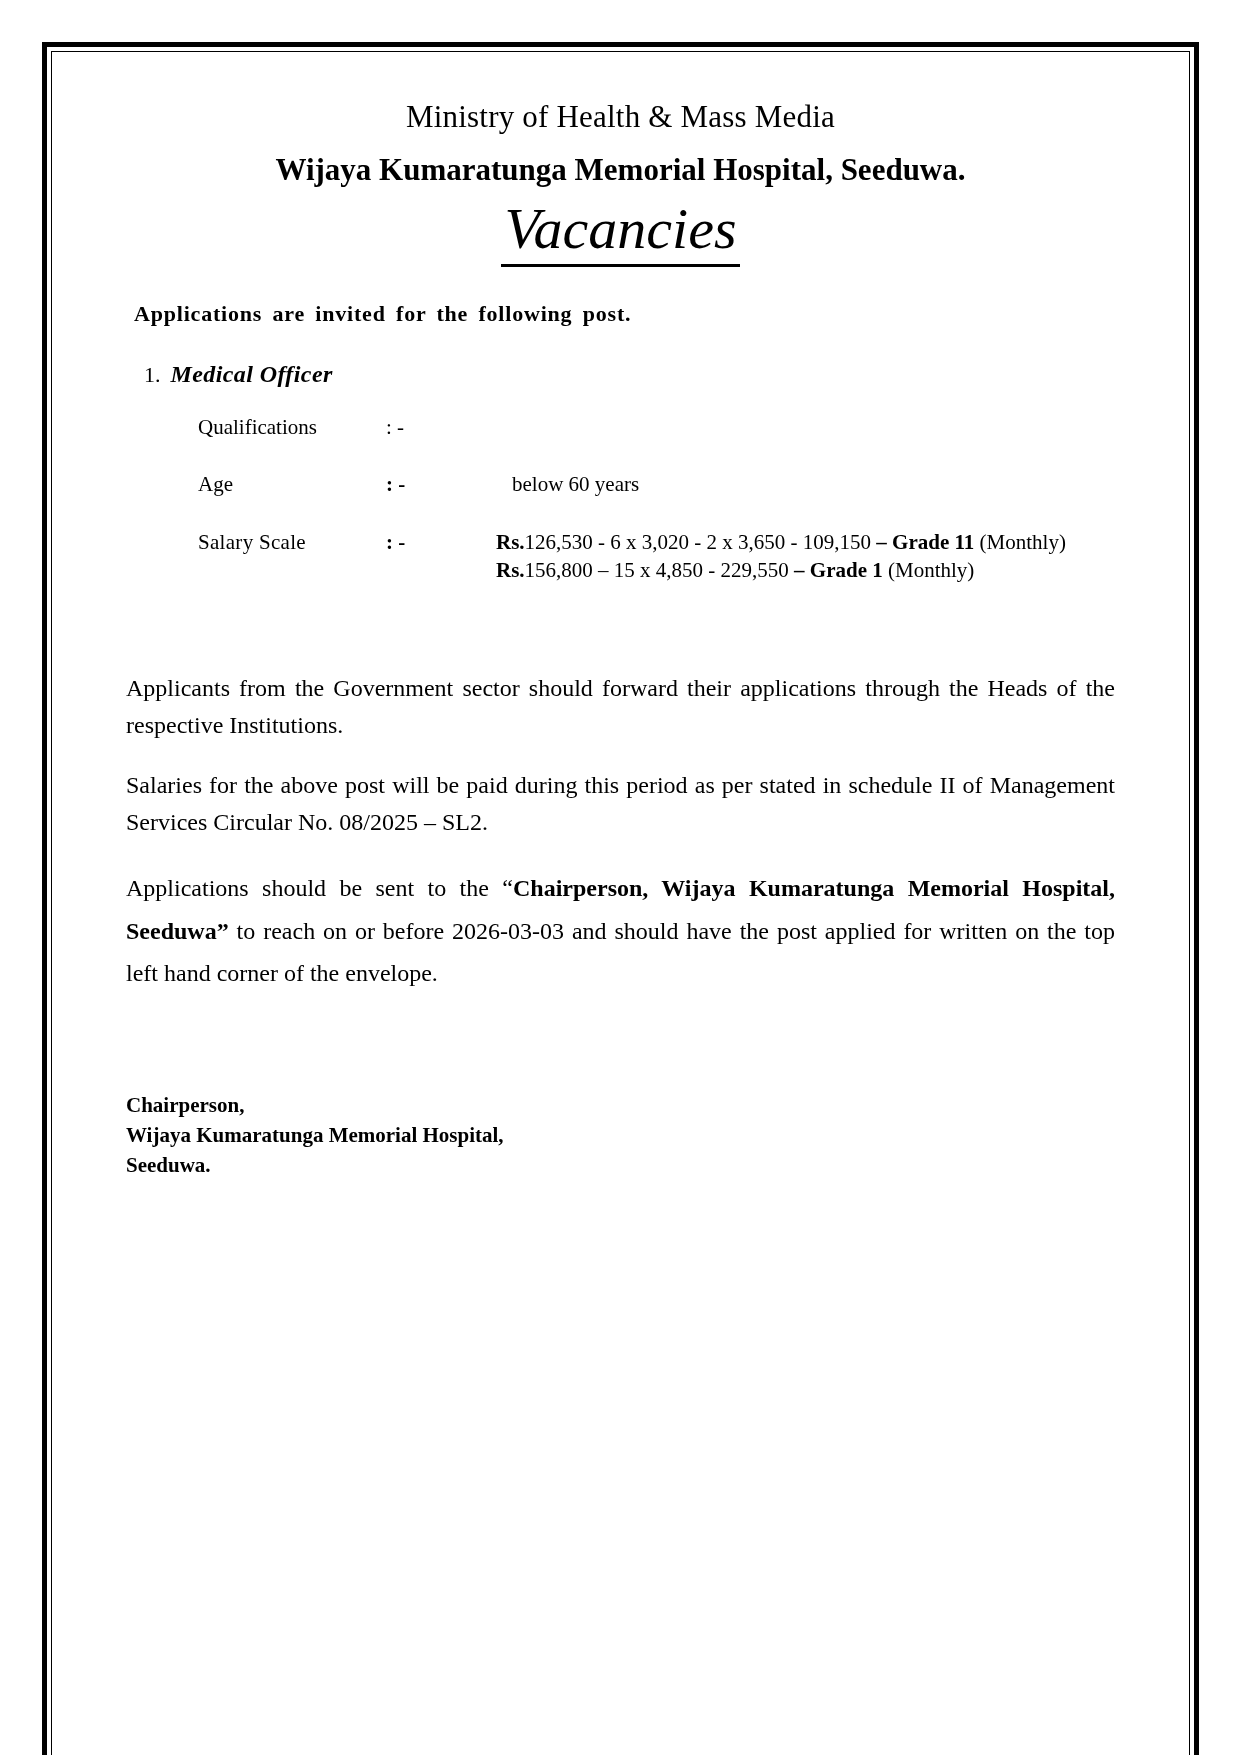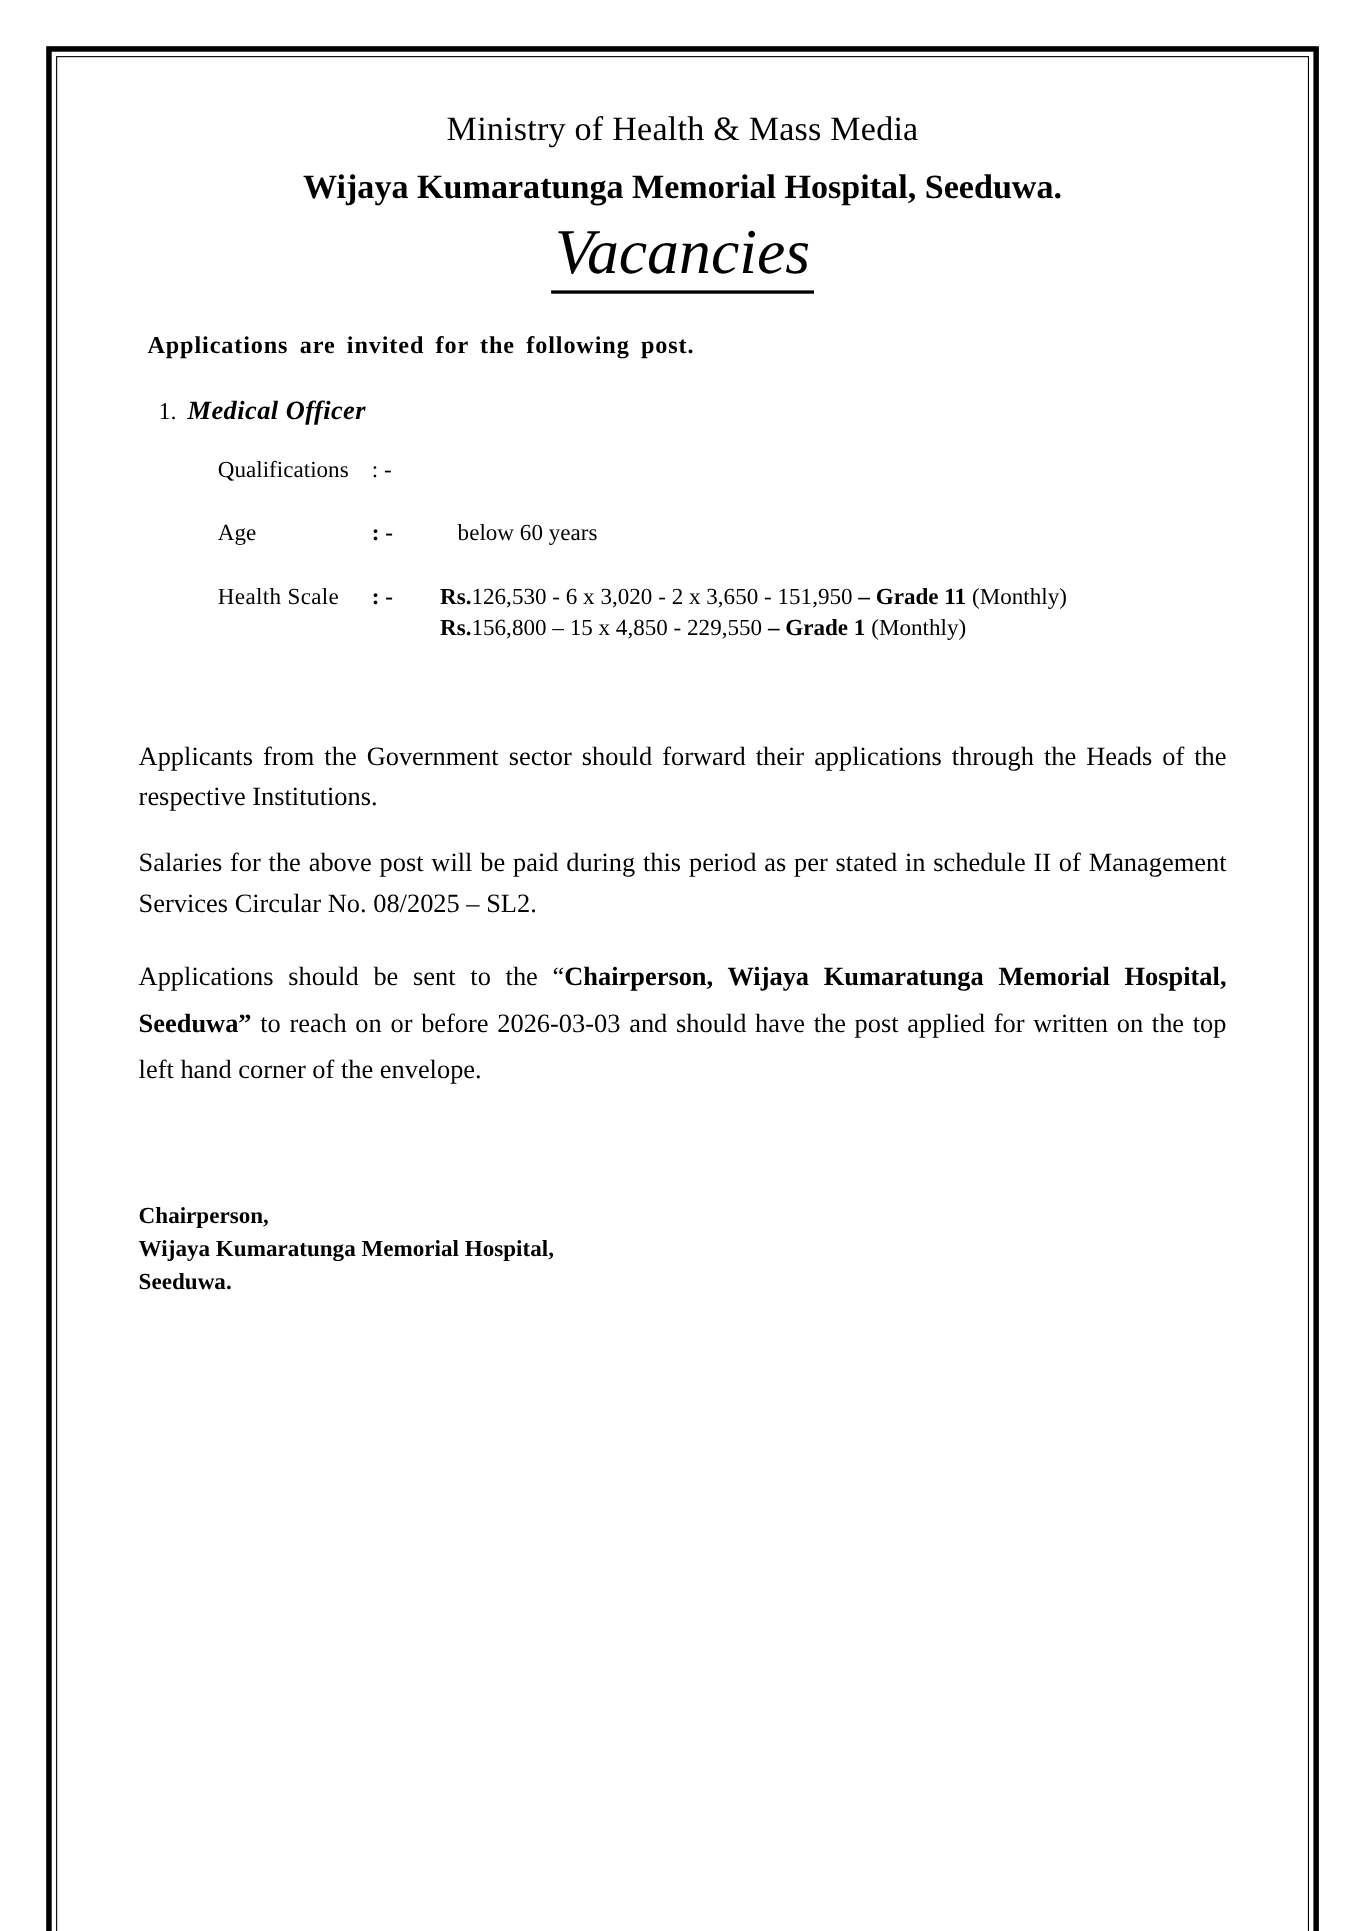--- a/index.html
+++ b/index.html
@@ -101,20 +101,21 @@
   }
 
   
   .detail {
     display: flex;
     align-items: flex-start;
     margin: 0 0 30px 0;
     padding-left: 72px;
     font-size: 21px;
     line-height: 1.30;
+    gap: 48px;
   }
   .detail .lbl {
     flex: 0 0 auto;
     width: 140px;
     white-space: nowrap;
   }
   .detail .colon {
     flex: 0 0 auto;
     width: 62px;
     white-space: nowrap;
@@ -184,24 +185,24 @@
         <span class="colon">: -</span>
       </div>
 
       <div class="detail age">
         <span class="lbl">Age</span>
         <span class="colon">: -</span>
         <span class="val">below   60 years</span>
       </div>
 
       <div class="detail salary">
-        <span class="lbl">Health  Scale</span>
+        <span class="lbl">Salary  Scale</span>
         <span class="colon">: -</span>
         <span class="val">
-          <span class="sal-line"><span class="bold">Rs.</span><span>126,530 - 6 x 3,020 - 2 x 3,650 - 151,950  </span><span class="bold">– </span><span class="bold">Grade 11</span><span> (Monthly)</span></span>
+          <span class="sal-line"><span class="bold">Rs.</span><span>126,530 - 6 x 3,020 - 2 x 3,650 - 109,150  </span><span class="bold">– </span><span class="bold">Grade 11</span><span> (Monthly)</span></span>
           <span class="sal-line"><span class="bold">Rs.</span><span>156,800 – 15 x 4,850 - 229,550  </span><span class="bold">– </span><span class="bold">Grade 1</span><span> (Monthly)</span></span>
         </span>
       </div>
 
       <div class="para first">Applicants  from  the Government sector should forward  their applications through the Heads of  the  respective  Institutions.</div>
 
       <div class="para">Salaries for the above post will be paid during this period as per stated in schedule II of Management Services  Circular  No. 08/2025 – SL2.</div>
 
       <div class="para apps"><span>Applications   should  be   sent   to   the   “</span><span class="bold">Chairperson, Wijaya Kumaratunga Memorial Hospital, Seeduwa”</span><span> to  reach   on  or  before  2026-03-03 and  should   have   the   post  applied   for written  on  the  top   left hand corner  of  the   envelope.</span></div>
 

